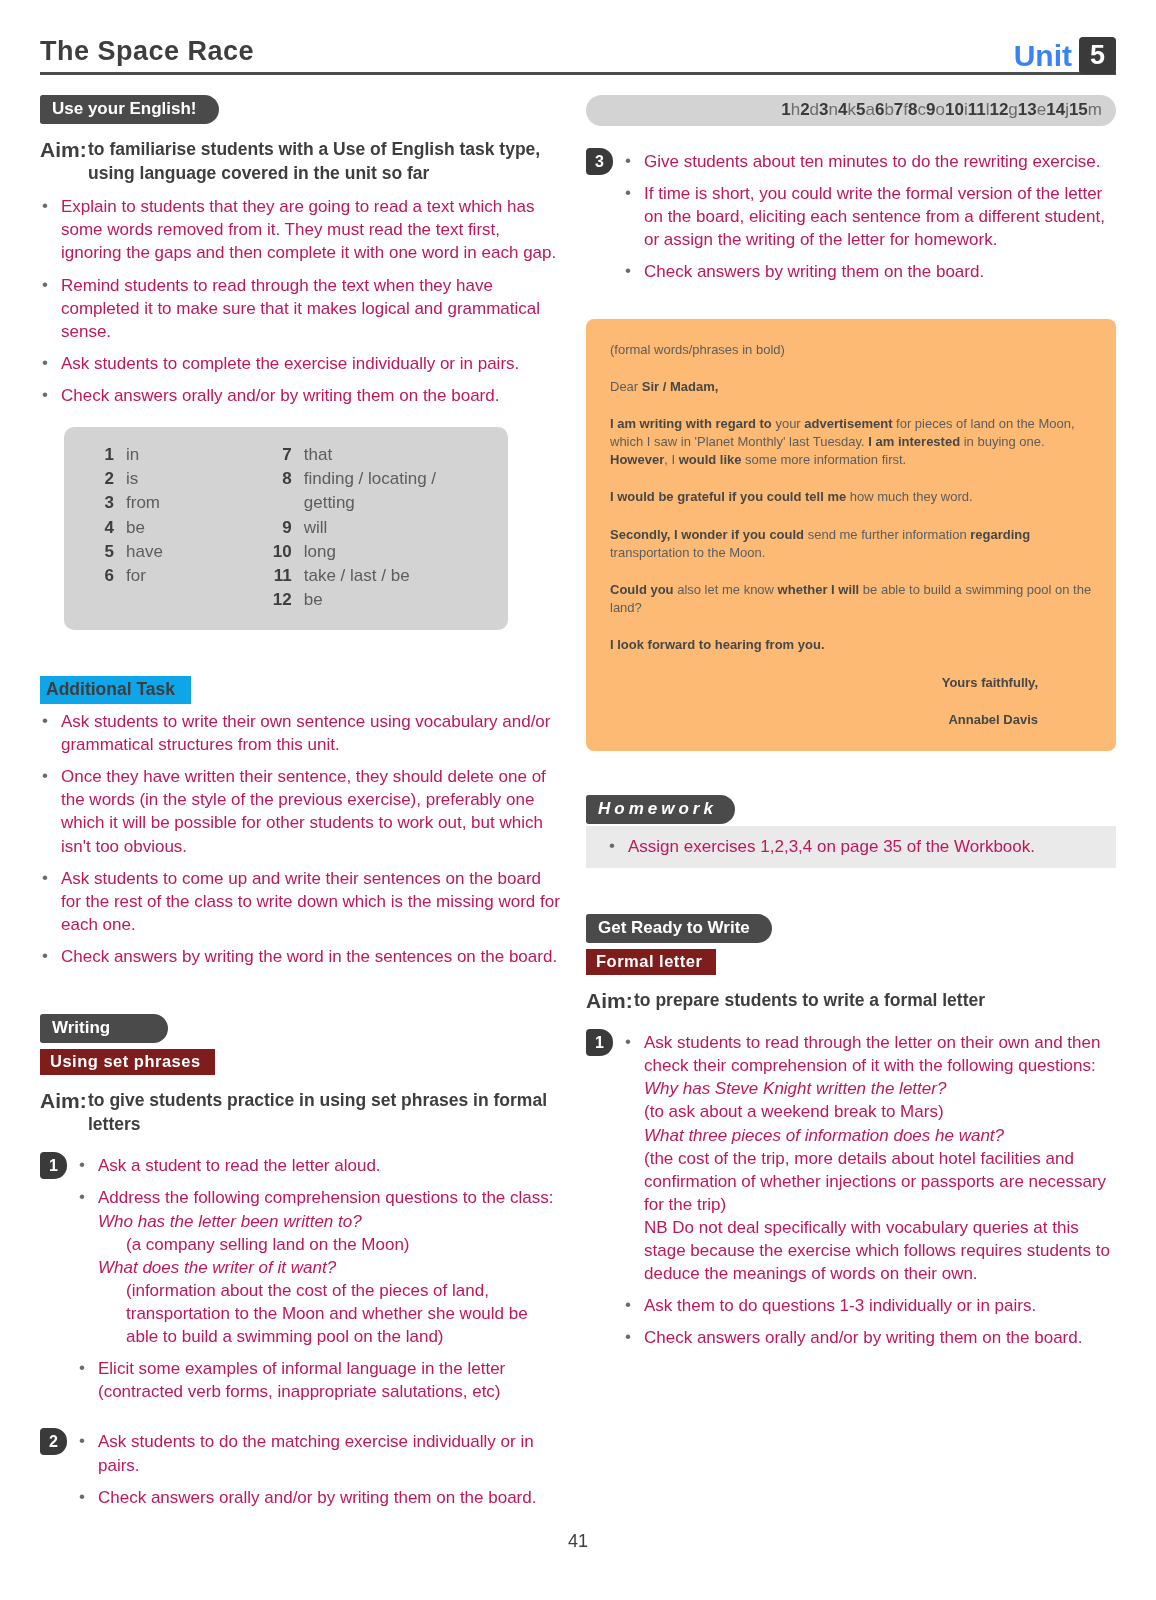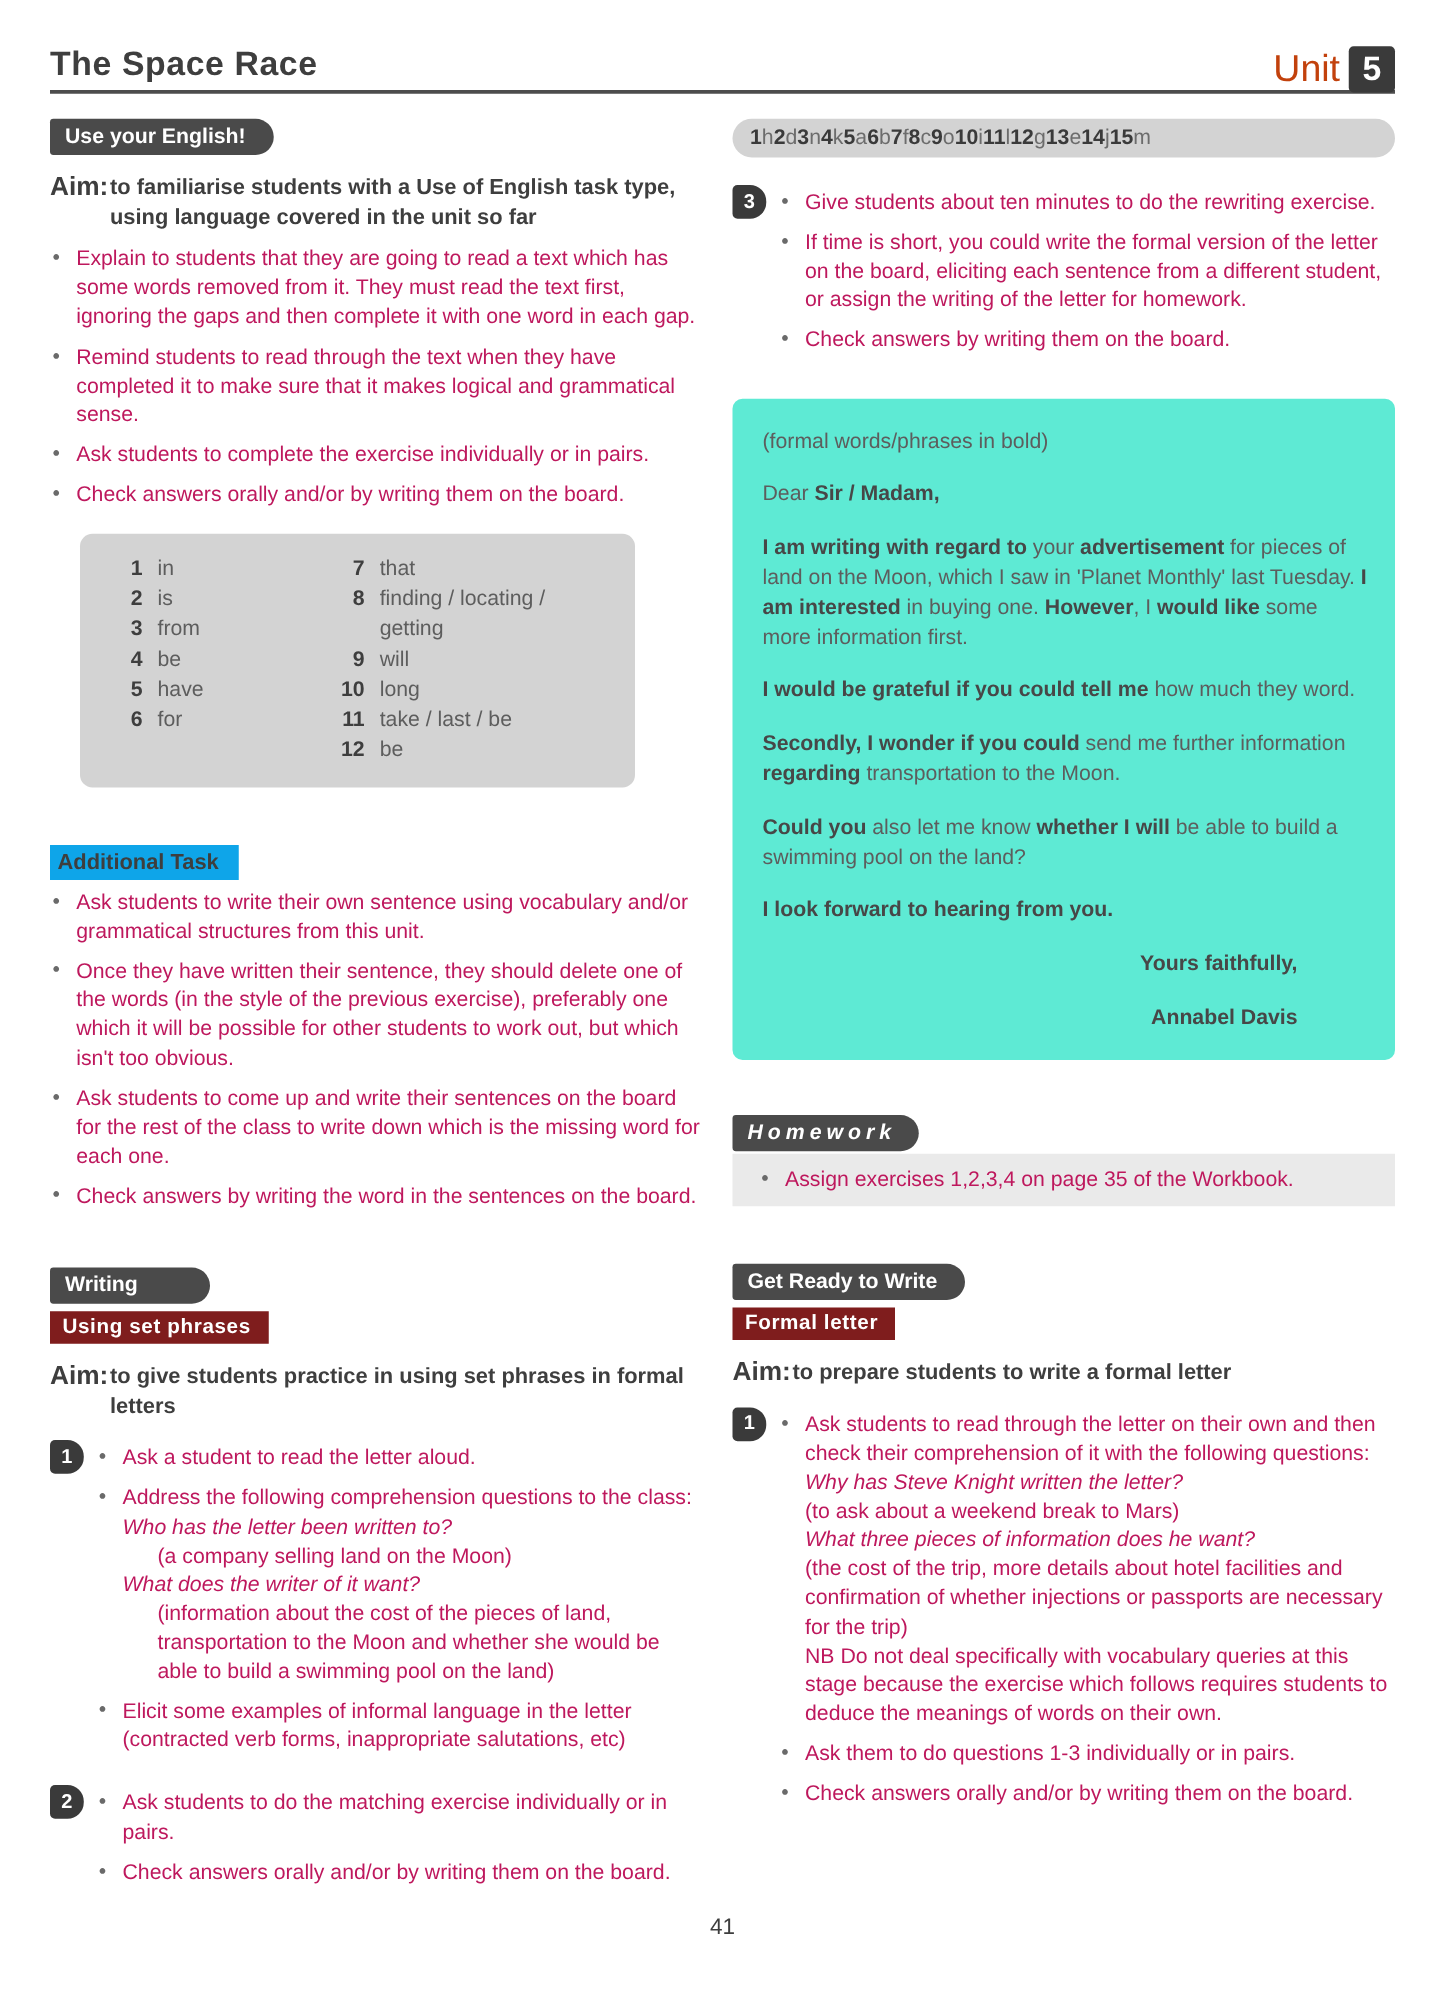--- a/index.html
+++ b/index.html
@@ -12,21 +12,21 @@
   }
   .page { padding:30px 40px 0 40px; height:1600px; position:relative; }
 
   
   .header {
     display:flex; justify-content:space-between; align-items:flex-end;
     border-bottom:3px solid #4d4d4d; padding-bottom:5px;
   }
   .title { font-size:27px; font-weight:bold; color:#3e3e3e; letter-spacing:0.5px; }
   .unit { display:flex; align-items:center; gap:7px; position:relative; top:7px; }
-  .unit-word { font-size:30px; font-weight:normal; color:#c2410c; }
+  .unit-word { font-size:30px; font-weight:bold; color:#3b82f6; }
   .unit-num {
     width:37px; height:37px; background:#3a3a3a; color:#fff;
     font-size:27px; font-weight:bold; display:flex; align-items:center; justify-content:center;
     border-radius:4px;
   }
 
   
   .columns { display:flex; gap:22px; margin-top:20px; }
   .col-left  { width:524px; flex:0 0 524px; }
   .col-right { flex:1; }
@@ -84,31 +84,31 @@
   .step-num {
     flex:0 0 27px; width:27px; height:27px; background:#3a3a3a; color:#fff;
     font-size:16px; font-weight:bold; display:flex; align-items:center; justify-content:center;
     border-radius:4px 13px 13px 4px; margin-right:10px; margin-top:0px;
   }
   .step ul.bullets { margin-top:2px; flex:1; }
 
   
   .strip {
     background:#d3d3d3; border-radius:16px; padding:5px 14px 6px 14px;
-    display:flex; justify-content:flex-start; align-items:center;
+    display:flex; justify-content:flex-end; align-items:center;
     font-size:17px;
   }
   .pair b { color:#3a3a3a; }
   .pair span { color:#6c6c6c; }
 
   
   .letter-box {
-    background:#5eead4; border-radius:8px;
+    background:#fdba74; border-radius:8px;
     margin-top:26px; padding:22px 22px 20px 24px;
-    font-size:17px; line-height:1.4; color:#5d5d5d;
+    font-size:13px; line-height:1.4; color:#5d5d5d;
   }
   .letter-box p { margin-bottom:19px; }
   .letter-box p:last-child { margin-bottom:2px; }
   .letter-box p.right { text-align:right; padding-right:56px; }
   .letter-note { margin-bottom:26px; }
 
   
   .hw-wrap { margin-top:44px; }
   .hw-box { background:#eaeaea; padding:9px 14px 10px 14px; margin-top:2px; }
   .hw-box ul.bullets { margin-top:0; }

